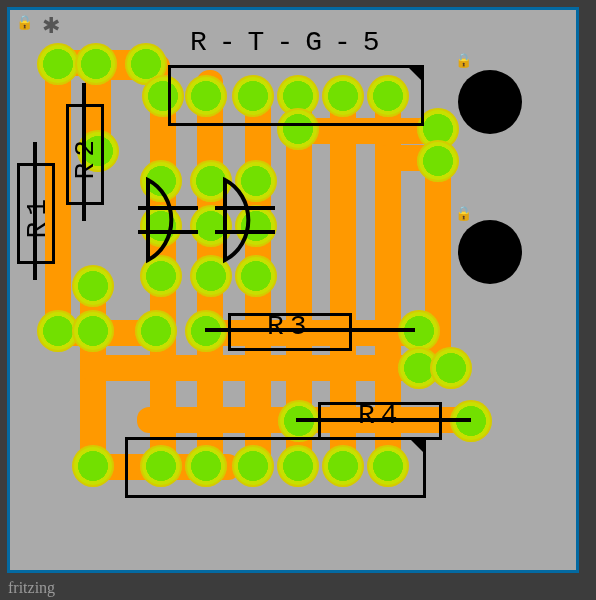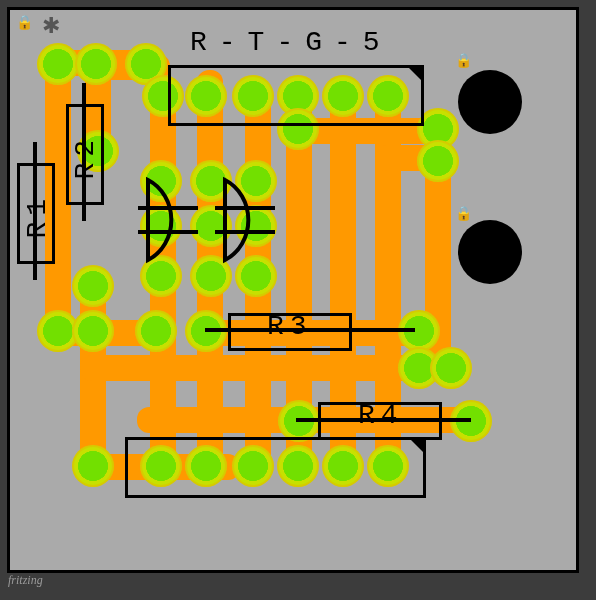--- a/index.html
+++ b/index.html
@@ -1,29 +1,29 @@
 <!DOCTYPE html>
 <html><head>
 <meta charset="utf-8">
 <style>
   html,body{margin:0;padding:0;width:596px;height:600px;background:#3c3c3c;font-family:Helvetica,Arial,sans-serif;overflow:hidden}
   .canvas{position:absolute;inset:0}
-  .board{position:absolute;left:7px;top:7px;width:566px;height:560px;background:#aaa;border:3px solid #000000}
+  .board{position:absolute;left:7px;top:7px;width:566px;height:560px;background:#aaa;border:3px solid #0369a1}
   .pcb-label{position:absolute;font-family:"Courier New",monospace;font-size:28px;color:#000;letter-spacing:12px;white-space:nowrap}
   .rtext{position:absolute;font-family:"Courier New",monospace;font-size:28px;letter-spacing:6px;color:#000}
   .rtextv{writing-mode:vertical-rl;transform:rotate(180deg)}
   .trace{position:absolute;background:#ff9900;border-radius:12px}
   .pad{position:absolute;width:42px;height:42px;border-radius:50%;background:radial-gradient(circle,#72e000 0 50%,#c8e000 51% 80%,rgba(255,180,0,.35) 81% 100%);box-shadow:0 0 0 2px rgba(255,140,0,.25) inset}
   .blackhole{position:absolute;width:64px;height:64px;border-radius:50%;background:#000}
   .lock{position:absolute;font-size:14px;color:#555}
   .lock-light{color:#888}
   .header{position:absolute;border:3px solid #000}
   .resbody{position:absolute;border:3px solid #000}
   .reswire{position:absolute;background:#000}
-  .watermark{position:absolute;left:8px;bottom:12px;color:#9a9a9a;font-size:12px;font-style:italic;font-family:Georgia,serif}
+  .watermark{position:absolute;left:8px;bottom:3px;color:#9a9a9a;font-size:16px;font-family:Georgia,serif}
 </style>
 </head>
 <body>
 
 <div class="canvas">
 
   <div class="board">
 
     <div class="trace" style="left:35px;top:40px;width:26px;height:300px"></div>
     <div class="trace" style="left:35px;top:310px;width:130px;height:26px"></div>

